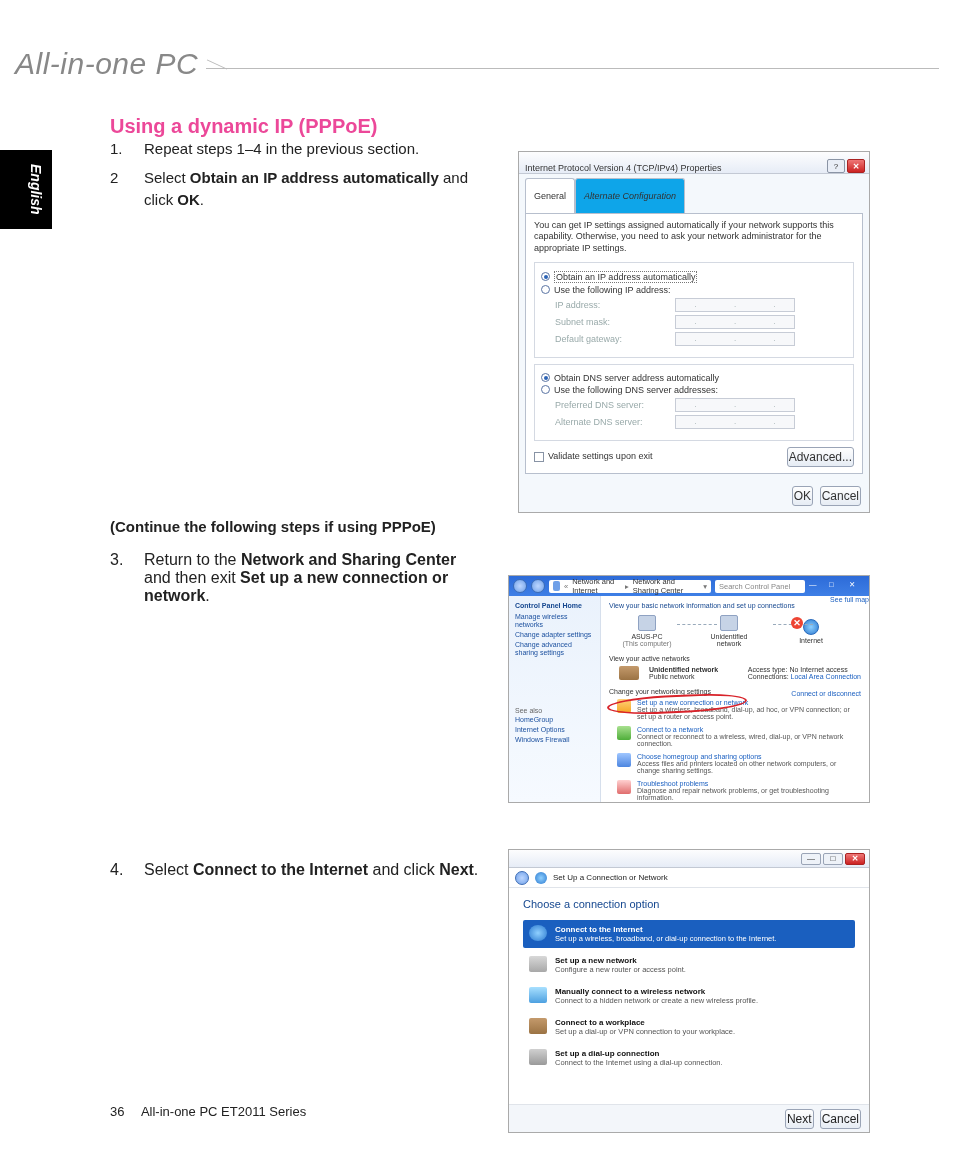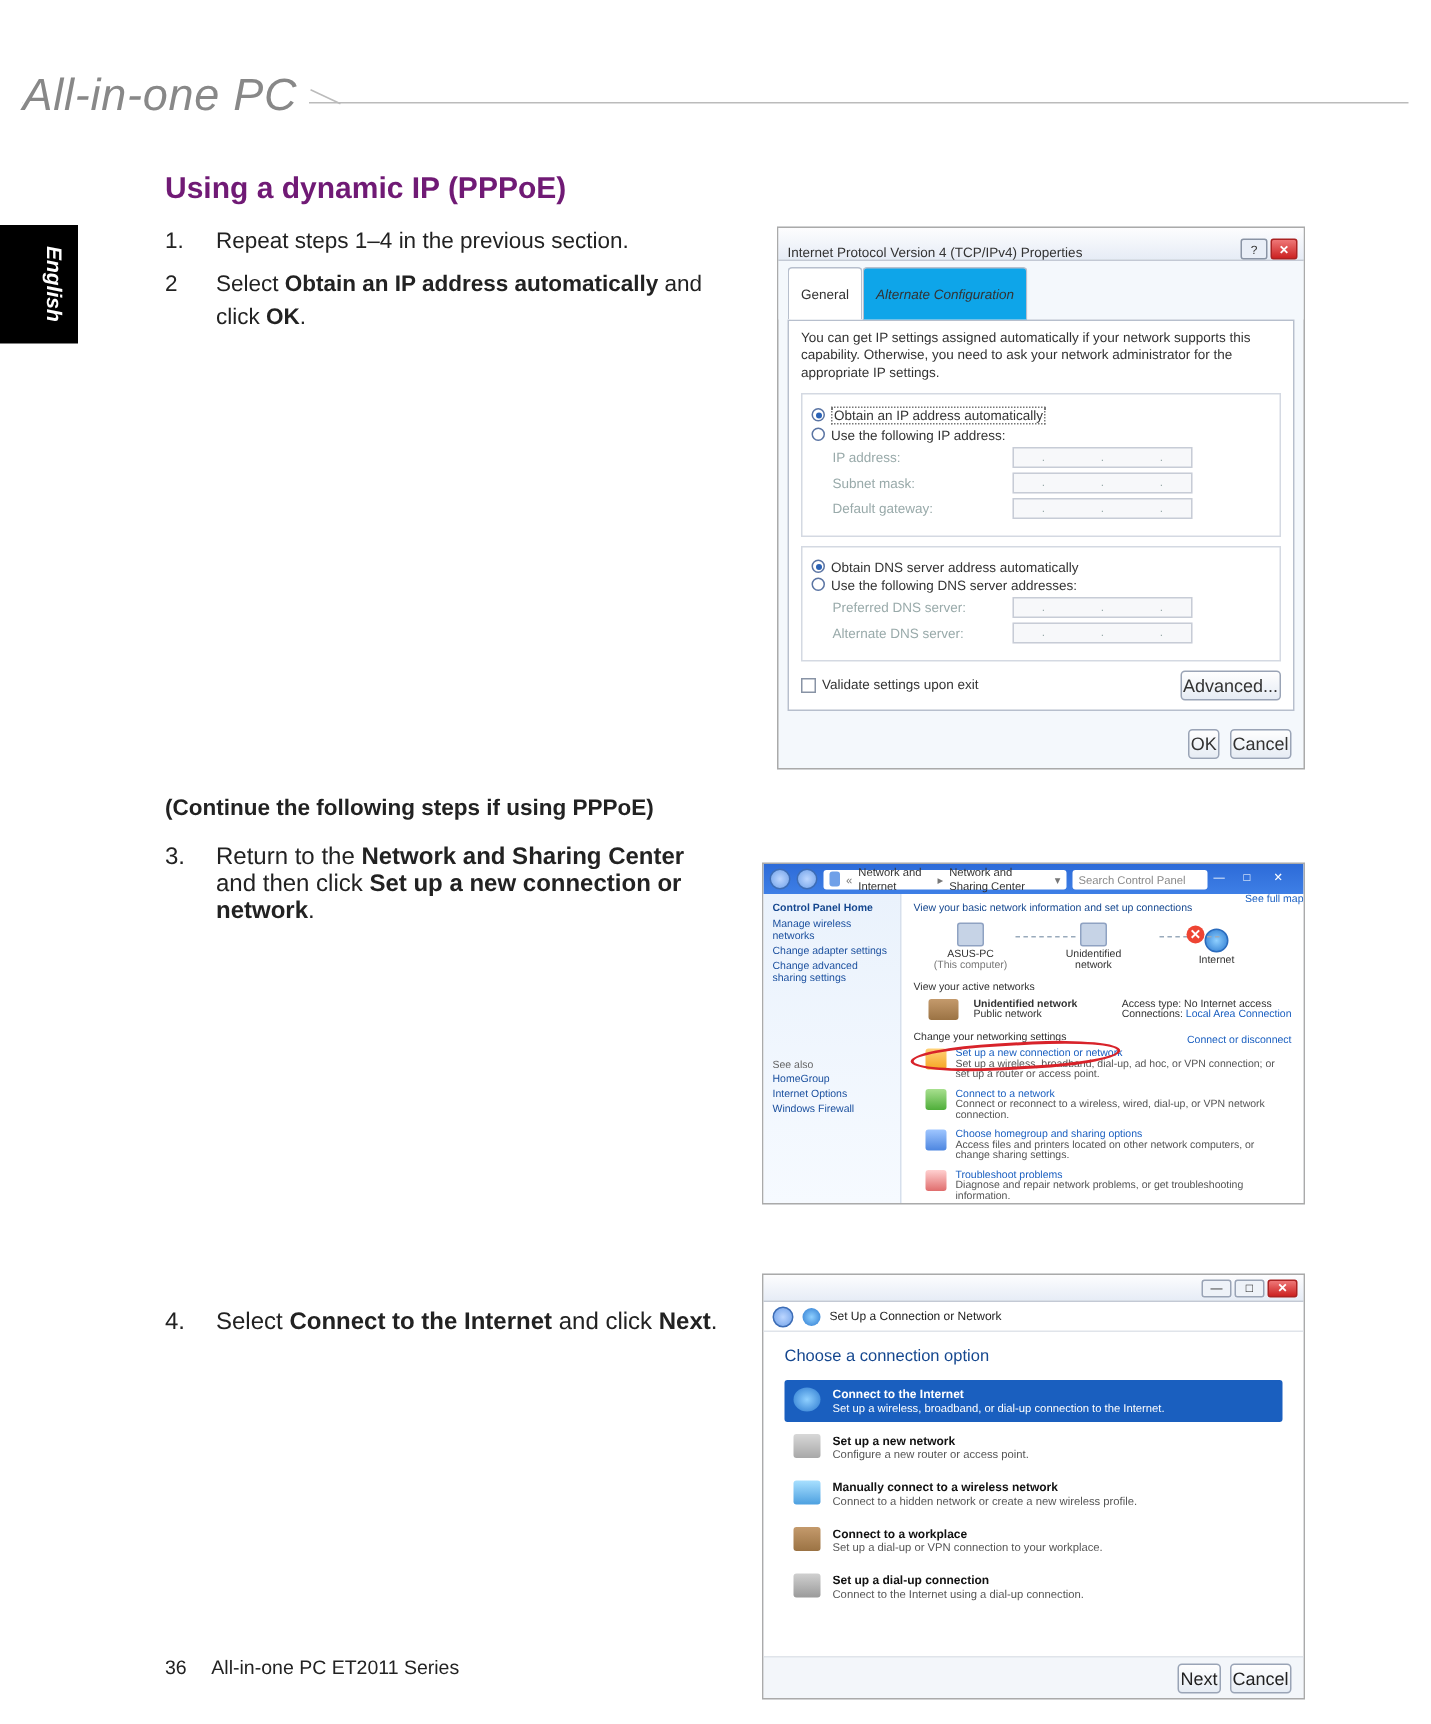--- a/index.html
+++ b/index.html
@@ -25,21 +25,21 @@
   }
   .lang-tab {
     position:absolute; top:150px; left:0;
     background:#000; color:#fff;
     writing-mode:vertical-rl; text-orientation:mixed;
     font-weight:bold; font-size:14px;
     padding:14px 8px; width:52px; text-align:center;
     font-style:italic;
   }
   .content { position:absolute; left:110px; top:115px; width:760px; }
-  .section-title { color:#701a75; font-size:20px; font-weight:bold; margin-bottom:12px; }
+  .section-title { color:#ec4899; font-size:20px; font-weight:bold; margin-bottom:0; }
   .steps { font-size:15px; line-height:1.5; }
   .step-row { display:flex; margin-bottom:6px; }
   .step-num { width:34px; flex:none; }
   .step-txt { flex:1; }
   .subhead { font-weight:bold; font-size:15px; margin:20px 0 16px; }
   .shot { border:1px solid #aaa; background:#f4f8fc; }
   .shot1 { position:absolute; right:0; top:36px; width:352px; height:362px; font-size:9px; color:#333; }
   .shot-titlebar { height:22px; background:linear-gradient(#fdfdfe,#e6ecf6); border-bottom:1px solid #c3c9d4; display:flex; align-items:flex-end; padding:0 4px; }
   .shot-titlebar .tt { flex:1; padding-left:2px; }
   .shot-titlebar .winbtn { width:18px; height:14px; border:1px solid #8a94a5; margin-left:2px; background:#e9eef7; border-radius:2px; display:flex; align-items:center; justify-content:center; font-size:8px; }
@@ -240,21 +240,21 @@
     </div>
   </div>
 
   <div class="subhead" style="margin-top:300px;">(Continue the following steps if using PPPoE)</div>
 
   <div class="step-block" style="margin-top:14px;">
     <div class="left-col">
       <div class="step-row">
         <div class="step-num">3.</div>
         <div class="step-txt">
-          <span>Return to the </span><b>Network and Sharing Center</b><span> and then click </span><b>Set up a new connection or network</b><span>.</span>
+          <span>Return to the </span><b>Network and Sharing Center</b><span> and then exit </span><b>Set up a new connection or network</b><span>.</span>
         </div>
       </div>
     </div>
   </div>
 
   <div class="shot shot2">
     <div class="exp-top">
       <span class="nav-circle"></span>
       <span class="nav-circle"></span>
       <span class="addr">

